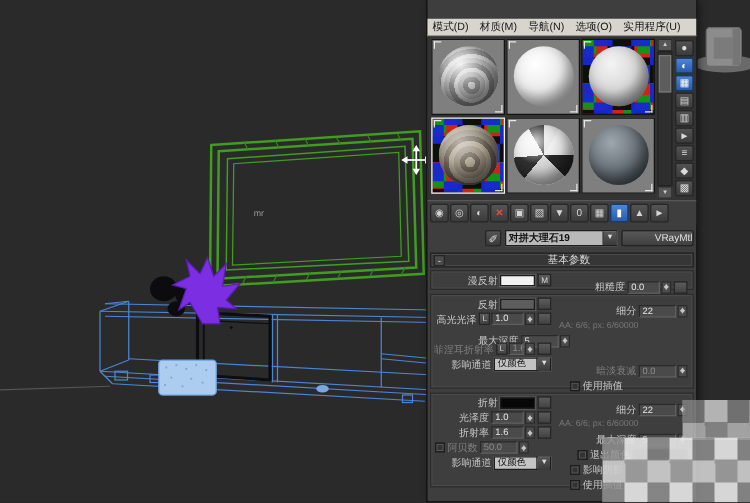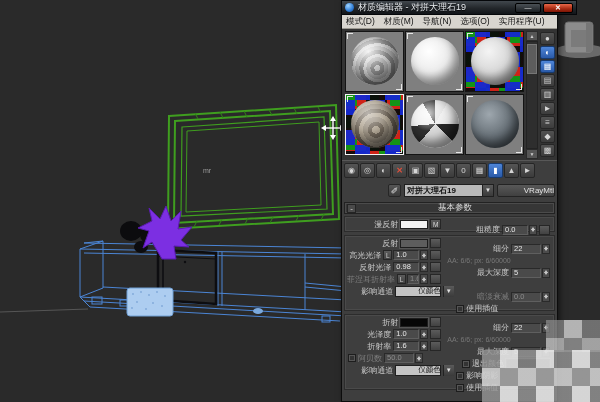--- a/index.html
+++ b/index.html
@@ -118,21 +118,21 @@
   .lockbtn { width:9px; height:10px; background:linear-gradient(#5c5c5c,#424242); border:1px solid #262626;
     color:#ccc; font-size:6.5px; line-height:9px; text-align:center; margin-right:1px; flex:none; }
   .spin { width:8px; height:10px; background:#4c4c4c; border:1px solid #2a2a2a; position:relative; margin-left:1px; flex:none; }
   .spin::before, .spin::after { content:""; position:absolute; left:1px;
     border-left:2.5px solid transparent; border-right:2.5px solid transparent; }
   .spin::before { top:1.5px; border-bottom:3px solid #c6c6c6; }
   .spin::after { bottom:1.5px; border-top:3px solid #c6c6c6; }
   .cb { width:8px; height:8px; background:#333; border:1px solid #1d1d1d; box-shadow:inset 0 0 0 1px #565656;
     margin:0 2px 0 1px; flex:none; }
   .ddsmall { width:46px; height:11px; background:#c4c4c4; border:1px solid #1f1f1f; display:flex; align-items:center; }
-  .ddsmall .dd-text { flex:1; font-size:7.5px; color:#101010; padding:0 2px; white-space:nowrap;margin-left:20px; }
+  .ddsmall .dd-text { flex:1; font-size:7.5px; color:#101010; padding:0 2px; white-space:nowrap; }
   .aa-text { font-size:7px; color:#787878; white-space:nowrap; }
 
   
   .mosaic { position:absolute; background:
       conic-gradient(rgba(228,228,228,.92) 0 25%, rgba(168,168,168,.85) 0 50%,
                      rgba(208,208,208,.9) 0 75%, rgba(148,148,148,.82) 0);
       background-size:36px 36px; }
   #mosaic-1 { left:482px; top:350px; width:118px; height:52px; }
   #mosaic-2 { left:546px; top:320px; width:54px; height:32px; opacity:.8; }
 </style>
@@ -238,26 +238,20 @@
       <line x1="325" y1="128" x2="341" y2="128"></line>
       <polygon points="333,116 330,121 336,121" stroke="none"></polygon>
       <polygon points="333,140 330,135 336,135" stroke="none"></polygon>
       <polygon points="321,128 326,125 326,131" stroke="none"></polygon>
       <polygon points="345,128 340,125 340,131" stroke="none"></polygon>
     </g>
   </svg>
 
   <div id="mtl-win">
 
-    <div class="titlebar">
-      <span class="app-icon"></span>
-      <span class="title-text">材质编辑器 - 对拼大理石19</span>
-      <span class="cap-btn btn-min">—</span>
-      <span class="cap-btn btn-close">✕</span>
-    </div>
 
     <div class="menubar">
       <span class="menu-item">模式(D)</span>
       <span class="menu-item">材质(M)</span>
       <span class="menu-item">导航(N)</span>
       <span class="menu-item">选项(O)</span>
       <span class="menu-item">实用程序(U)</span>
     </div>
 
     <div class="sample-area">
@@ -367,26 +361,20 @@
             <span class="lockbtn">L</span>
             <span class="field f26">1.0</span>
             <span class="spin"></span>
             <span class="mapbtn"></span>
           </div>
           <div class="half R start" style="padding-left:6px;">
             <span class="aa-text">AA: 6/6; px: 6/60000</span>
           </div>
         </div>
         <div class="prow">
-          <div class="half L">
-            <span class="lbl">反射光泽</span>
-            <span class="field f26">0.98</span>
-            <span class="spin"></span>
-            <span class="mapbtn"></span>
-          </div>
           <div class="half R">
             <span class="lbl">最大深度</span>
             <span class="field f30">5</span>
             <span class="spin"></span>
           </div>
         </div>
         <div class="prow">
           <div class="half L">
             <span class="lbl dim">菲涅耳折射率</span>
             <span class="lockbtn">L</span>

